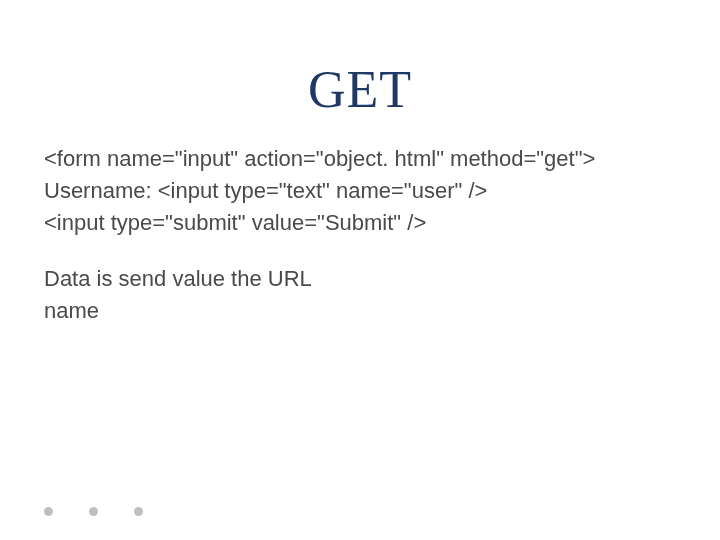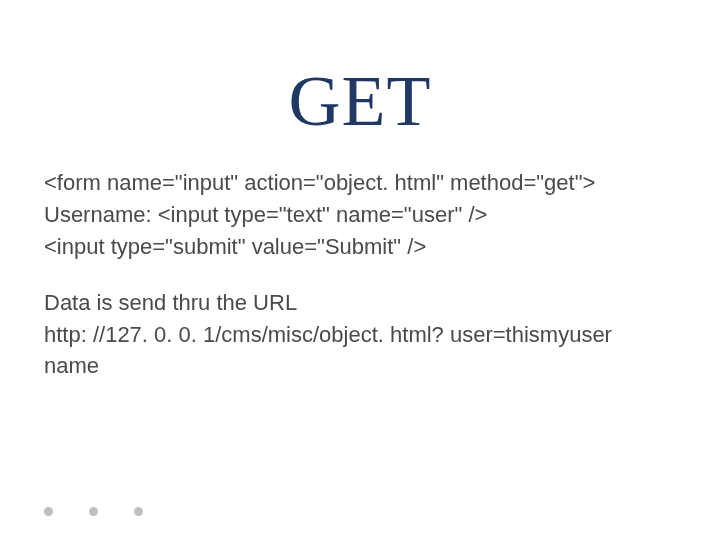--- a/index.html
+++ b/index.html
@@ -15,21 +15,21 @@
   .slide {
     width: 720px;
     height: 540px;
     position: relative;
     box-sizing: border-box;
     padding: 60px 44px 40px 44px;
   }
   .title {
     font-family: "Times New Roman", Georgia, serif;
     font-weight: 400;
-    font-size: 72px;
+    font-size: 52px;
     color: #1f3864;
     text-align: center;
     margin: 0 0 24px 0;
     letter-spacing: 1px;
   }
   .body {
     font-size: 22px;
     line-height: 1.45;
     color: #4a4a4a;
     font-weight: 400;
@@ -61,22 +61,21 @@
 
   <h1 class="title">GET</h1>
 
   <div class="body">
     <p>&lt;form name="input" action="object. html" method="get"&gt;</p>
     <p>Username: &lt;input type="text" name="user" /&gt;</p>
     <p>&lt;input type="submit" value="Submit" /&gt;</p>
 
     <div class="gap"></div>
 
-    <p>Data is send thru the URL</p>
-    <p>http: //127. 0. 0. 1/cms/misc/object. html? user=thismyuser</p>
+    <p>Data is send value the URL</p>
     <p>name</p>
   </div>
 
   <div class="footer-dots">
     <div class="dot"></div>
     <div class="dot"></div>
     <div class="dot"></div>
   </div>
 
 </div>

